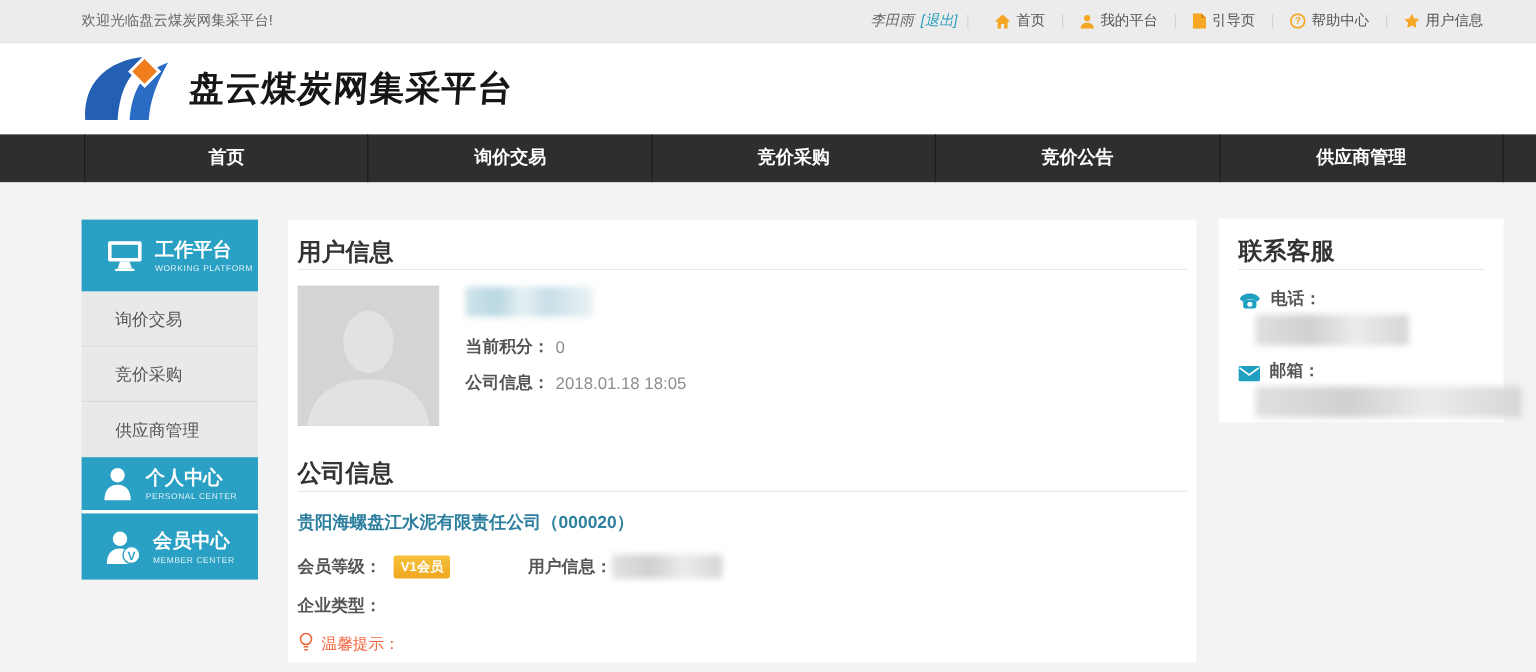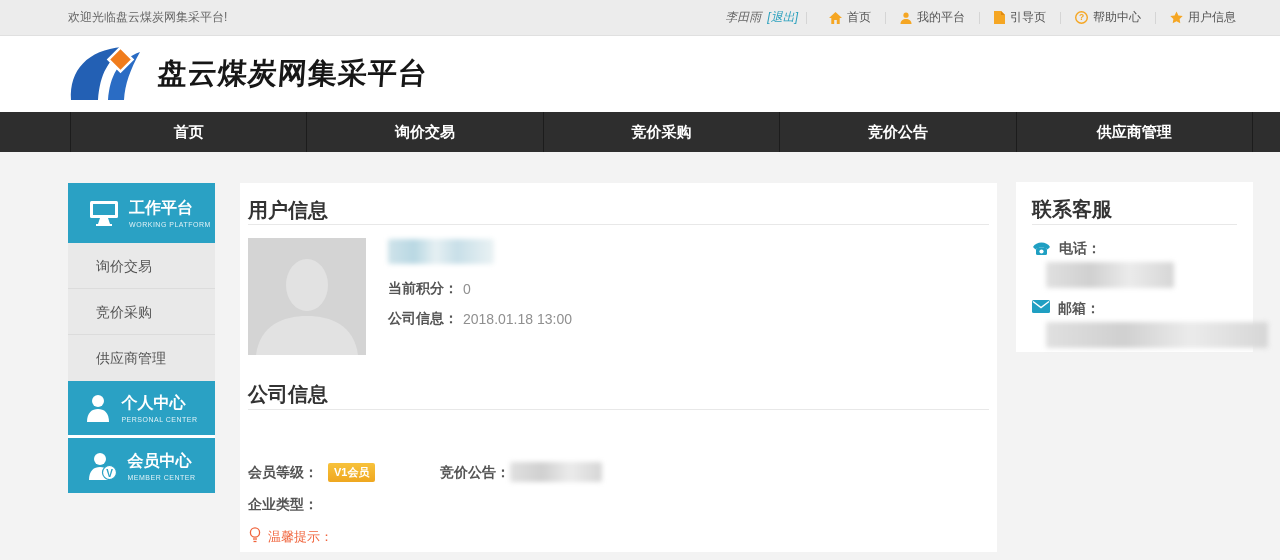--- a/index.html
+++ b/index.html
@@ -32,21 +32,21 @@
   
   .content { position:relative; height:408px; background:#f3f3f3; }
 
   
   .sidebar { position:absolute; left:68px; top:31px; width:147px; }
   .side-block { background:#2aa1c4; color:#fff; display:flex; align-items:center;
     justify-content:center; gap:10px; cursor:pointer; }
   .side-block .txt .t { font-size:16px; font-weight:bold; }
   .side-block .txt .s { font-size:7px; letter-spacing:.5px; opacity:.85; margin-top:2px; }
   .blk-work { height:60px;padding-left:17px; }
-  .blk-personal { height:57px; border-bottom:3px solid #fff; }
+  .blk-personal { height:47px; border-bottom:3px solid #fff; }
   .blk-member { height:55px; }
   .side-menu { background:#e9e9e9; }
   .side-menu-item { height:46px; line-height:46px; padding-left:28px; font-size:14px;
     color:#555; border-bottom:1px solid #dcdcdc; cursor:pointer; }
   .side-menu-item:last-child { border-bottom:none; }
 
   
   .panel { position:absolute; background:#fff; }
   .main-panel { left:240px; top:31px; width:757px; height:369px; }
   .right-panel { left:1016px; top:30px; width:237px; height:170px; overflow:visible; }
@@ -64,21 +64,21 @@
   .blur-gray { background:linear-gradient(90deg,#e0e0e0,#d0d0d0 35%,#ebebeb 65%,#d6d6d6); }
 
   .company-link { position:absolute; left:8px; top:243px; font-size:14.5px; font-weight:bold;
     color:#2d7f9e; cursor:pointer; }
   .badge { display:inline-block; background:linear-gradient(#f7c23c,#efa71f); color:#fff;
     font-size:11px; font-weight:bold; padding:2px 6px; border-radius:2px; margin-left:6px;
     vertical-align:1px; }
   .tip-label { color:#f0643c; font-size:13px; }
   .tip-text { color:#666; font-size:13px; }
 
-  .contact-row { position:absolute; left:16px; display:flex; align-items:flex-start; gap:8px; }
+  .contact-row { position:absolute; left:16px; display:flex; align-items:flex-end; gap:8px; }
   svg { display:block; }
 </style>
 </head>
 <body>
 
 <div class="topbar">
   <div>欢迎光临盘云煤炭网集采平台!</div>
   <div class="topbar-right">
     <span class="username">李田雨</span>
     <span class="logout">[退出]</span>
@@ -222,30 +222,31 @@
           <path d="M8 117 C12 87 35 78 59 78 C83 78 106 87 110 117 Z" fill="#e2e2e2"></path>
         </svg>
     </div>
 
     <div class="blur blur-teal" style="left:148px; top:56px; width:106px; height:25px;"></div>
 
     <span class="lbl" style="position:absolute; left:148px; top:97px;">当前积分：</span>
     <span class="val" style="position:absolute; left:223px; top:98px;">0</span>
 
     <span class="lbl" style="position:absolute; left:148px; top:127px;">公司信息：</span>
-    <span class="val" style="position:absolute; left:223px; top:128px;">2018.01.18 13:00</span>
+    <span class="val" style="position:absolute; left:223px; top:128px;">2018.01.18 18:05</span>
 
     <div class="sec-title" style="top:198px;">公司信息</div>
     <div class="divider" style="top:226px;"></div>
 
+    <div class="company-link">贵阳海螺盘江水泥有限责任公司（000020）</div>
 
     <span class="lbl" style="position:absolute; left:8px; top:281px;">会员等级：</span>
     <span class="badge" style="position:absolute; left:82px; top:280px;">V1会员</span>
 
-    <span class="lbl" style="position:absolute; left:200px; top:281px;">竞价公告：</span>
+    <span class="lbl" style="position:absolute; left:200px; top:281px;">用户信息：</span>
     <div class="blur blur-gray" style="left:270px; top:279px; width:92px; height:20px;"></div>
 
     <span class="lbl" style="position:absolute; left:8px; top:313px;font-family:Liberation Serif, serif;">企业类型：</span>
 
     <span style="position:absolute; left:9px; top:344px;">
       <svg width="12" height="17" viewBox="0 0 12 17">
           <circle cx="6" cy="5.5" r="4.6" fill="none" stroke="#f0643c" stroke-width="1.3"></circle>
           <line x1="4" y1="12" x2="8" y2="12" stroke="#f0643c" stroke-width="1.3"></line>
           <line x1="4.5" y1="14.5" x2="7.5" y2="14.5" stroke="#f0643c" stroke-width="1.3"></line>
         </svg>

